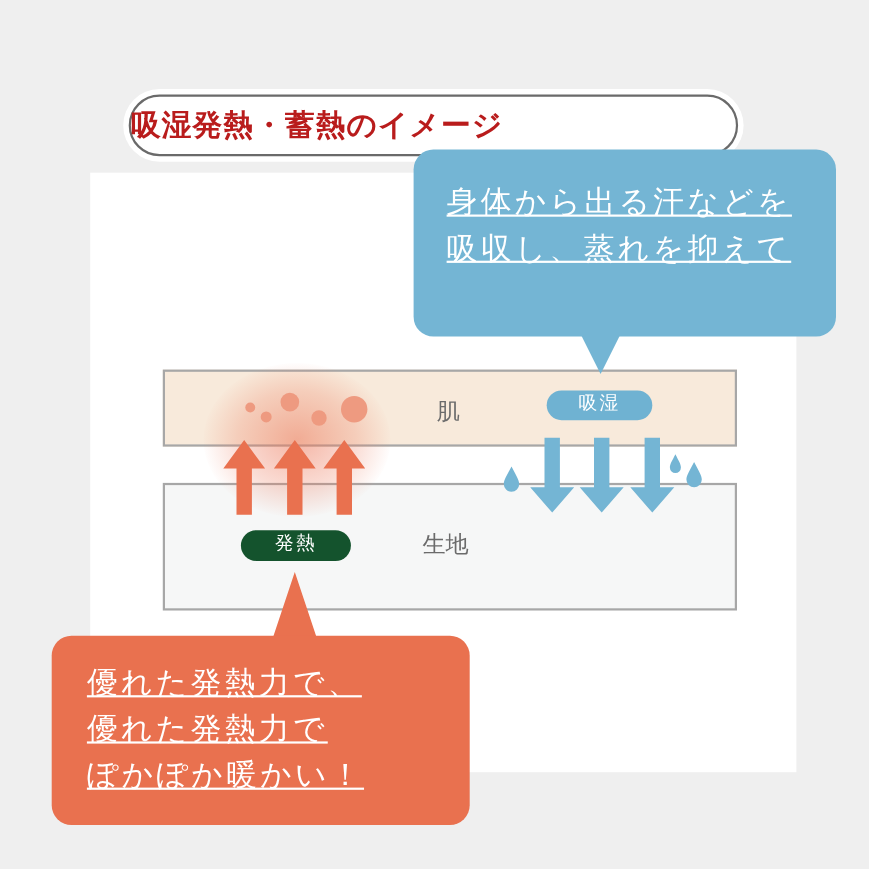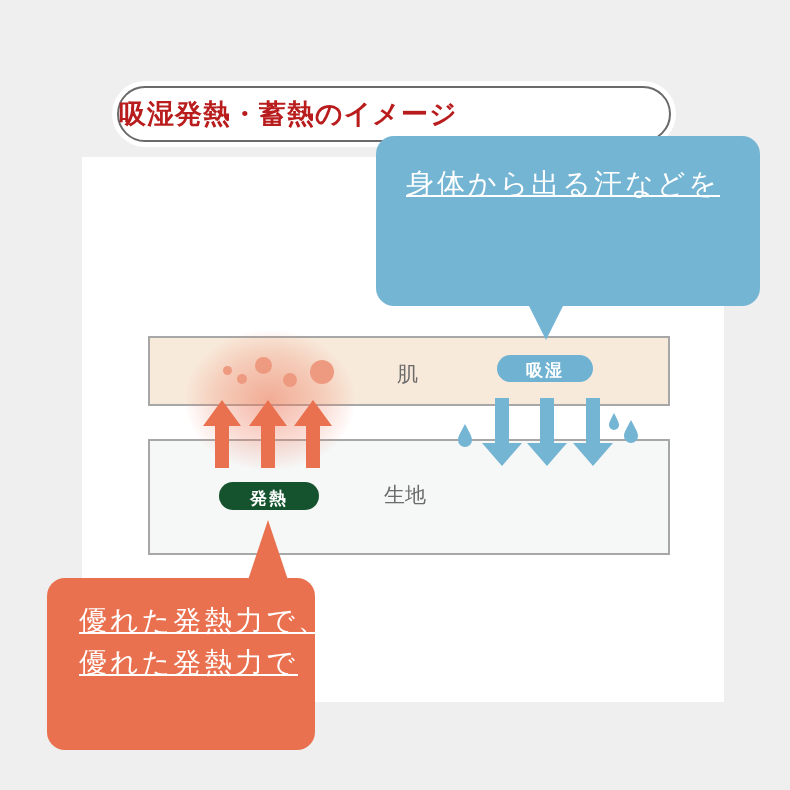--- a/index.html
+++ b/index.html
@@ -11,28 +11,28 @@
     color:#b91c1c; font-weight:bold; font-size:27px; letter-spacing:1px;margin-top:48px; }
   .panel { position:absolute; left:82px; top:157px; width:642px; height:545px; background:#fff; }
   .skin { position:absolute; left:148px; top:336px; width:522px; height:70px; background:#f8eadb;
     border:2px solid #a7a7a7; box-sizing:border-box; }
   .fabric { position:absolute; left:148px; top:439px; width:522px; height:116px; background:#f6f7f7;
     border:2px solid #a7a7a7; box-sizing:border-box; }
   .layer-label { position:absolute; color:#6b6b6b; font-size:21px; }
   .glow { position:absolute; left:185px; top:330px; width:170px; height:140px; border-radius:50%;
     background:radial-gradient(ellipse at center, rgba(236,120,90,0.55) 0%, rgba(236,120,90,0.25) 45%, rgba(236,120,90,0) 72%); }
   .bubble-dot { position:absolute; border-radius:50%; background:#ee9a80; }
-  .tag { position:absolute; color:#fff; font-size:17px; font-weight:bold; border-radius:16px;
-    display:flex; align-items:flex-end; justify-content:center; letter-spacing:2px; }
+  .tag { position:absolute; color:#fff; font-size:17px; font-weight:normal; border-radius:16px;
+    display:flex; align-items:flex-start; justify-content:center; letter-spacing:2px; }
   .tag-heat { left:219px; top:482px; width:100px; height:28px; background:#14532d; }
   .tag-moist { left:497px; top:355px; width:96px; height:27px; background:#6fb2d2; }
   .callout { position:absolute; border-radius:18px; color:#fff; font-size:28px; line-height:42px;
     letter-spacing:3px; box-sizing:border-box; }
   .callout-blue { left:376px; top:136px; width:384px; height:170px; background:#74b5d4; padding:27px 0 0 30px; }
-  .callout-orange { left:47px; top:578px; width:268px; height:172px; background:#e9714f; padding:22px 0 0 32px; }
+  .callout-orange { left:47px; top:578px; width:380px; height:172px; background:#e9714f; padding:22px 0 0 32px; }
   .callout p { margin:0; white-space:nowrap;text-decoration:underline; }
   svg { position:absolute; left:0; top:0; }
 </style>
 </head>
 <body>
 
 <div class="title-pill">
   <span>吸湿発熱・蓄熱のイメージ</span>
 </div>
 
@@ -84,18 +84,20 @@
 
 <div class="tag tag-heat">
   <span>発熱</span>
 </div>
 <div class="tag tag-moist">
   <span>吸湿</span>
 </div>
 
 <div class="callout callout-blue">
   <p>身体から出る汗などを</p>
+  <p>吸収し、蒸れを抑えて</p>
 </div>
 
 <div class="callout callout-orange">
   <p>優れた発熱力で、</p>
   <p>優れた発熱力で</p>
+  <p>ぽかぽか暖かい！</p>
 </div>
 
 </body></html>

